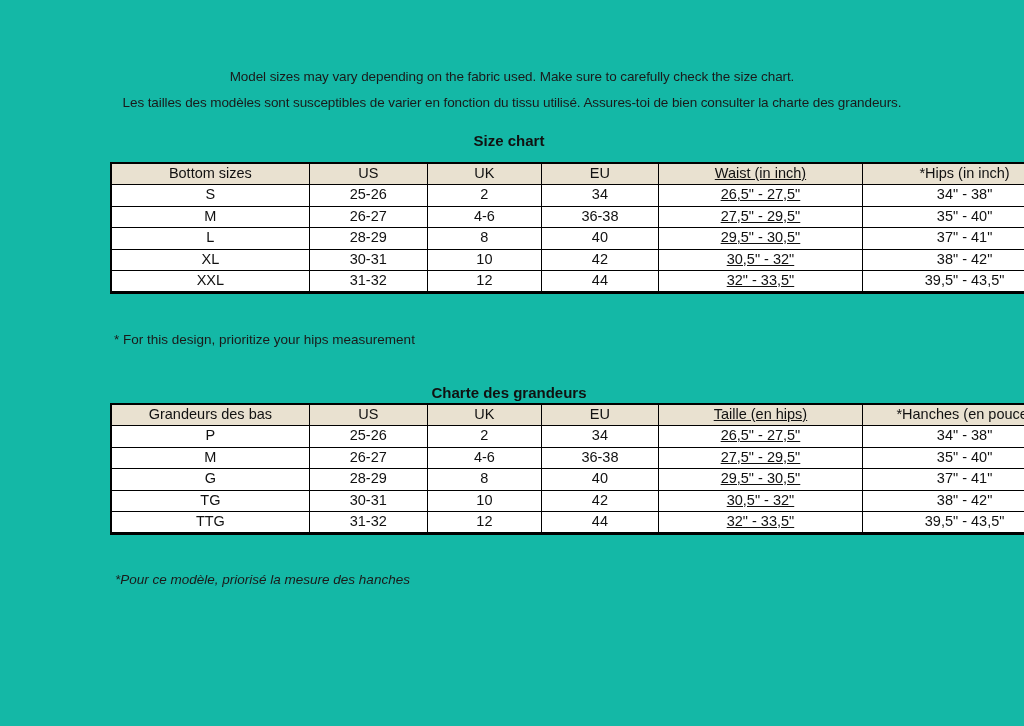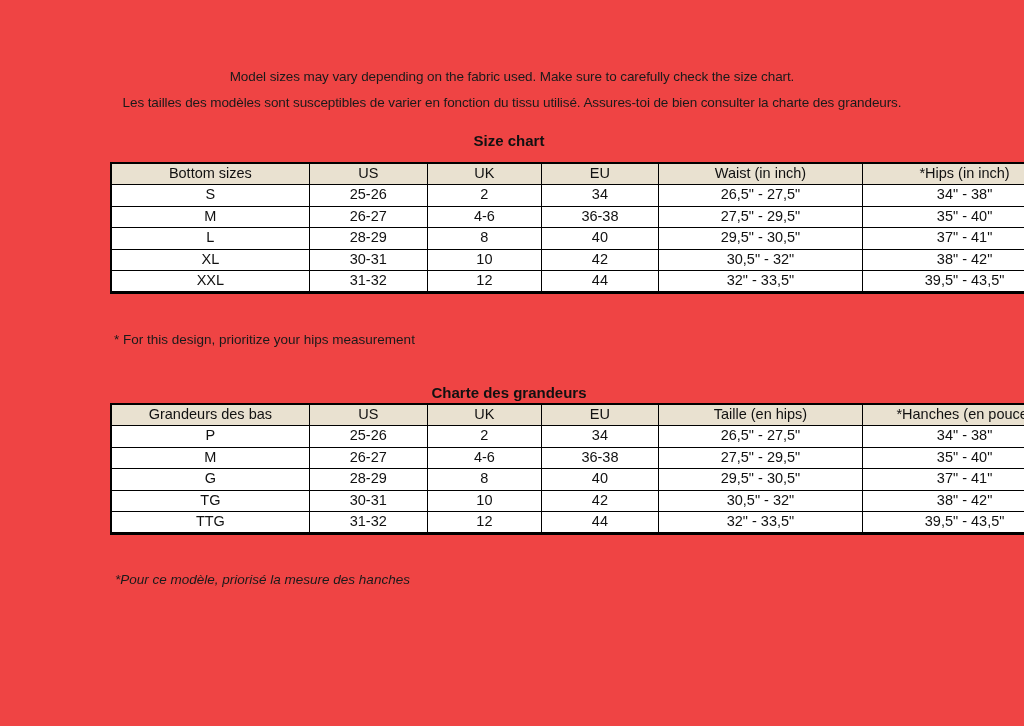--- a/index.html
+++ b/index.html
@@ -5,21 +5,21 @@
   * { margin: 0; padding: 0; box-sizing: border-box; }
   html, body { background: #ffffff; }
   body {
     width: 1024px;
     height: 726px;
     font-family: "Liberation Sans", sans-serif;
     color: #1a1a1a;
     position: relative;
     overflow: hidden;
   }
-  .page { position: absolute; inset: 0; background: #ef4444; }
+  .page { position: absolute; inset: 0; background: #14b8a6; }
 
   .intro-line {
     position: absolute;
     left: 0;
     width: 1024px;
     text-align: center;
     font-size: 13.5px;
     letter-spacing: -0.1px;
     color: #1a1a1a;
   }
@@ -61,21 +61,21 @@
     padding: 0 2px;
     color: #111111;
     line-height: 1.1;
   }
   .size-table th { background: #e9e1d0; }
 
   .size-table th:nth-child(1), .size-table td:nth-child(1) { width: 163px; }
   .size-table th:nth-child(2), .size-table td:nth-child(2) { width: 97px; }
   .size-table th:nth-child(3), .size-table td:nth-child(3) { width: 94px; }
   .size-table th:nth-child(4), .size-table td:nth-child(4) { width: 96px; }
-  .size-table th:nth-child(5), .size-table td:nth-child(5) { width: 168px; }
+  .size-table th:nth-child(5), .size-table td:nth-child(5) { width: 168px; text-decoration: underline; }
   .size-table th:nth-child(6), .size-table td:nth-child(6) { width: 168px; }
 
   .footnote {
     position: absolute;
     font-size: 13.5px;
     color: #1a1a1a;
     text-align: center;
   }
   #footnote-1 { left: 114px; top: 332px; }
   #footnote-2 { left: 115px; top: 572px; font-style: italic; }

